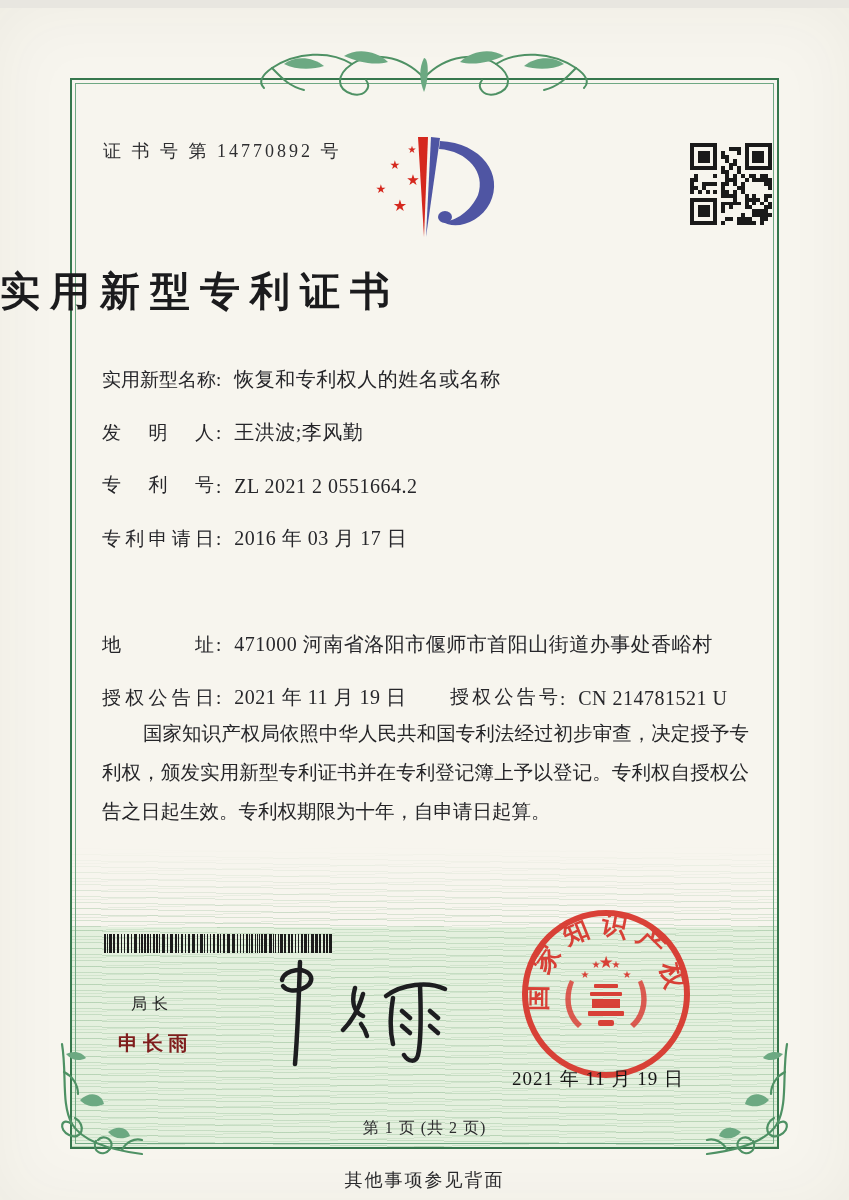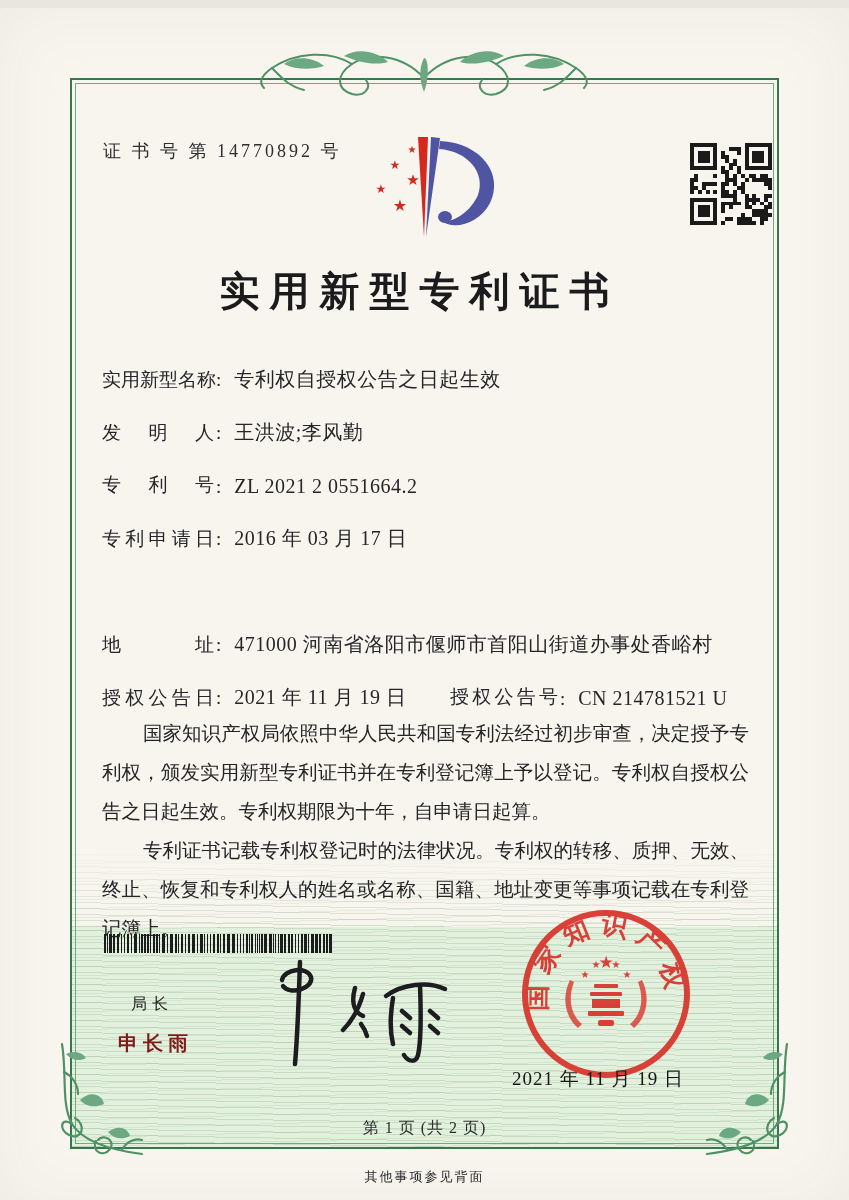--- a/index.html
+++ b/index.html
@@ -20,39 +20,39 @@
   .band .solid{position:absolute;top:80px;left:0;right:0;bottom:0;background:#e4f0de;}
   .band .fade,.band .solid{
     background-image:
       repeating-linear-gradient(1deg,rgba(126,176,130,.30) 0 1px,rgba(0,0,0,0) 1px 6px),
       repeating-linear-gradient(-1.5deg,rgba(126,176,130,.18) 0 1px,rgba(0,0,0,0) 1px 9px);}
   .band .fade{-webkit-mask-image:linear-gradient(to bottom,transparent,black);
     mask-image:linear-gradient(to bottom,transparent,black);}
   .cert-no{position:absolute;left:103px;top:131px;font-size:18px;letter-spacing:3px;color:#2e2e30;z-index:4;}
   .logo{position:absolute;left:352px;top:125px;width:166px;height:118px;z-index:4;}
   .qr{position:absolute;left:690px;top:135px;width:82px;height:82px;z-index:4;}
-  .title{position:absolute;left:0;right:10px;top:256px;text-align:center;
+  .title{position:absolute;left:0;right:10px;top:256px;
     font-size:40px;font-weight:700;letter-spacing:10px;color:#1b1b1d;z-index:4;}
   .frow{position:absolute;left:102px;right:90px;height:28px;font-size:20px;color:#26262a;z-index:4;white-space:nowrap;}
   .flabel{display:inline-block;width:112px;font-size:19px;text-align:justify;text-align-last:justify;vertical-align:bottom;}
   .fcolon{display:inline-block;margin:0 13px 0 2px;font-size:19px;}
   .fvalue{font-size:20px;letter-spacing:.5px;}
   .grant2{position:absolute;left:348px;top:0;}
   .grant2 .flabel{width:108px;}
   .paras{position:absolute;left:102px;right:100px;top:706px;z-index:4;
     font-size:19.5px;line-height:39px;color:#252528;text-align:justify;}
   .paras p{margin:0;text-indent:2.1em;}
   .barcode{position:absolute;left:104px;top:926px;width:232px;height:19px;z-index:4;}
   .signer-title{position:absolute;left:131px;top:986px;font-size:16px;letter-spacing:5px;color:#222;z-index:4;}
   .signer-name{position:absolute;left:118px;top:1022px;font-size:20px;letter-spacing:5px;color:#7f1d1d;z-index:4;font-weight:bold;}
   .signature{position:absolute;left:252px;top:946px;width:210px;height:118px;z-index:5;}
   .seal{position:absolute;left:518px;top:898px;width:176px;height:176px;z-index:5;opacity:.93;}
   .seal-date{position:absolute;left:512px;top:1058px;width:190px;font-size:19px;letter-spacing:1px;color:#161616;z-index:6;white-space:nowrap;}
   .page-info{position:absolute;left:0;right:0;top:1110px;text-align:center;font-size:16px;color:#2c2c2e;z-index:4;letter-spacing:1px;}
-  .back-note{position:absolute;left:0;right:0;top:1160px;text-align:center;font-size:13px;color:#2a2a2c;z-index:4;letter-spacing:2px;}
+  .back-note{position:absolute;left:0;right:0;top:1160px;text-align:center;font-size:18px;color:#2a2a2c;z-index:4;letter-spacing:2px;}
   .ornament-top{position:absolute;left:224px;top:34px;width:400px;height:64px;z-index:4;}
   .corner{position:absolute;bottom:44px;width:92px;height:122px;z-index:6;}
   .corner.left{left:52px;}
   .corner.right{right:52px;transform:scaleX(-1);}
 </style>
 </head>
 <body>
 
 <div class="page">
 
@@ -313,21 +313,21 @@
       <rect x="13" y="20" width="1" height="1" fill="#1a1a1a"></rect>
       <rect x="14" y="20" width="1" height="1" fill="#1a1a1a"></rect>
       <rect x="15" y="20" width="1" height="1" fill="#1a1a1a"></rect>
       <rect x="16" y="20" width="1" height="1" fill="#1a1a1a"></rect>
       <rect x="18" y="20" width="1" height="1" fill="#1a1a1a"></rect>
     </svg>
 
   <div class="title">实用新型专利证书</div>
 
   <div class="frow" style="top:358px">
-    <span class="flabel">实用新型名称</span><span class="fcolon">:</span><span class="fvalue">专利权自授权公告之日起生效</span>
+    <span class="flabel">实用新型名称</span><span class="fcolon">:</span><span class="fvalue">恢复和专利权人的姓名或名称</span>
   </div>
   <div class="frow" style="top:411px">
     <span class="flabel">发明人</span><span class="fcolon">:</span><span class="fvalue">王洪波;李风勤</span>
   </div>
   <div class="frow" style="top:464px">
     <span class="flabel">专利号</span><span class="fcolon">:</span><span class="fvalue">ZL 2021 2 0551664.2</span>
   </div>
   <div class="frow" style="top:517px">
     <span class="flabel">专利申请日</span><span class="fcolon">:</span><span class="fvalue">2016 年 03 月 17 日</span>
   </div>
@@ -336,21 +336,20 @@
   </div>
   <div class="frow" style="top:676px">
     <span class="flabel">授权公告日</span><span class="fcolon">:</span><span class="fvalue">2021 年 11 月 19 日</span>
     <span class="grant2">
       <span class="flabel">授权公告号</span><span class="fcolon">:</span><span class="fvalue">CN 214781521 U</span>
     </span>
   </div>
 
   <div class="paras">
     <p>国家知识产权局依照中华人民共和国专利法经过初步审查，决定授予专利权，颁发实用新型专利证书并在专利登记簿上予以登记。专利权自授权公告之日起生效。专利权期限为十年，自申请日起算。</p>
-    <p>专利证书记载专利权登记时的法律状况。专利权的转移、质押、无效、终止、恢复和专利权人的姓名或名称、国籍、地址变更等事项记载在专利登记簿上。</p>
   </div>
 
   <svg class="barcode" id="barcode" viewBox="0 0 232 19" preserveAspectRatio="none">
       <rect x="0" y="0" width="2" height="19" fill="#1c1c1c"></rect>
       <rect x="3" y="0" width="1" height="19" fill="#1c1c1c"></rect>
       <rect x="5" y="0" width="3" height="19" fill="#1c1c1c"></rect>
       <rect x="9" y="0" width="2" height="19" fill="#1c1c1c"></rect>
       <rect x="13" y="0" width="2" height="19" fill="#1c1c1c"></rect>
       <rect x="17" y="0" width="1" height="19" fill="#1c1c1c"></rect>
       <rect x="20" y="0" width="1" height="19" fill="#1c1c1c"></rect>

